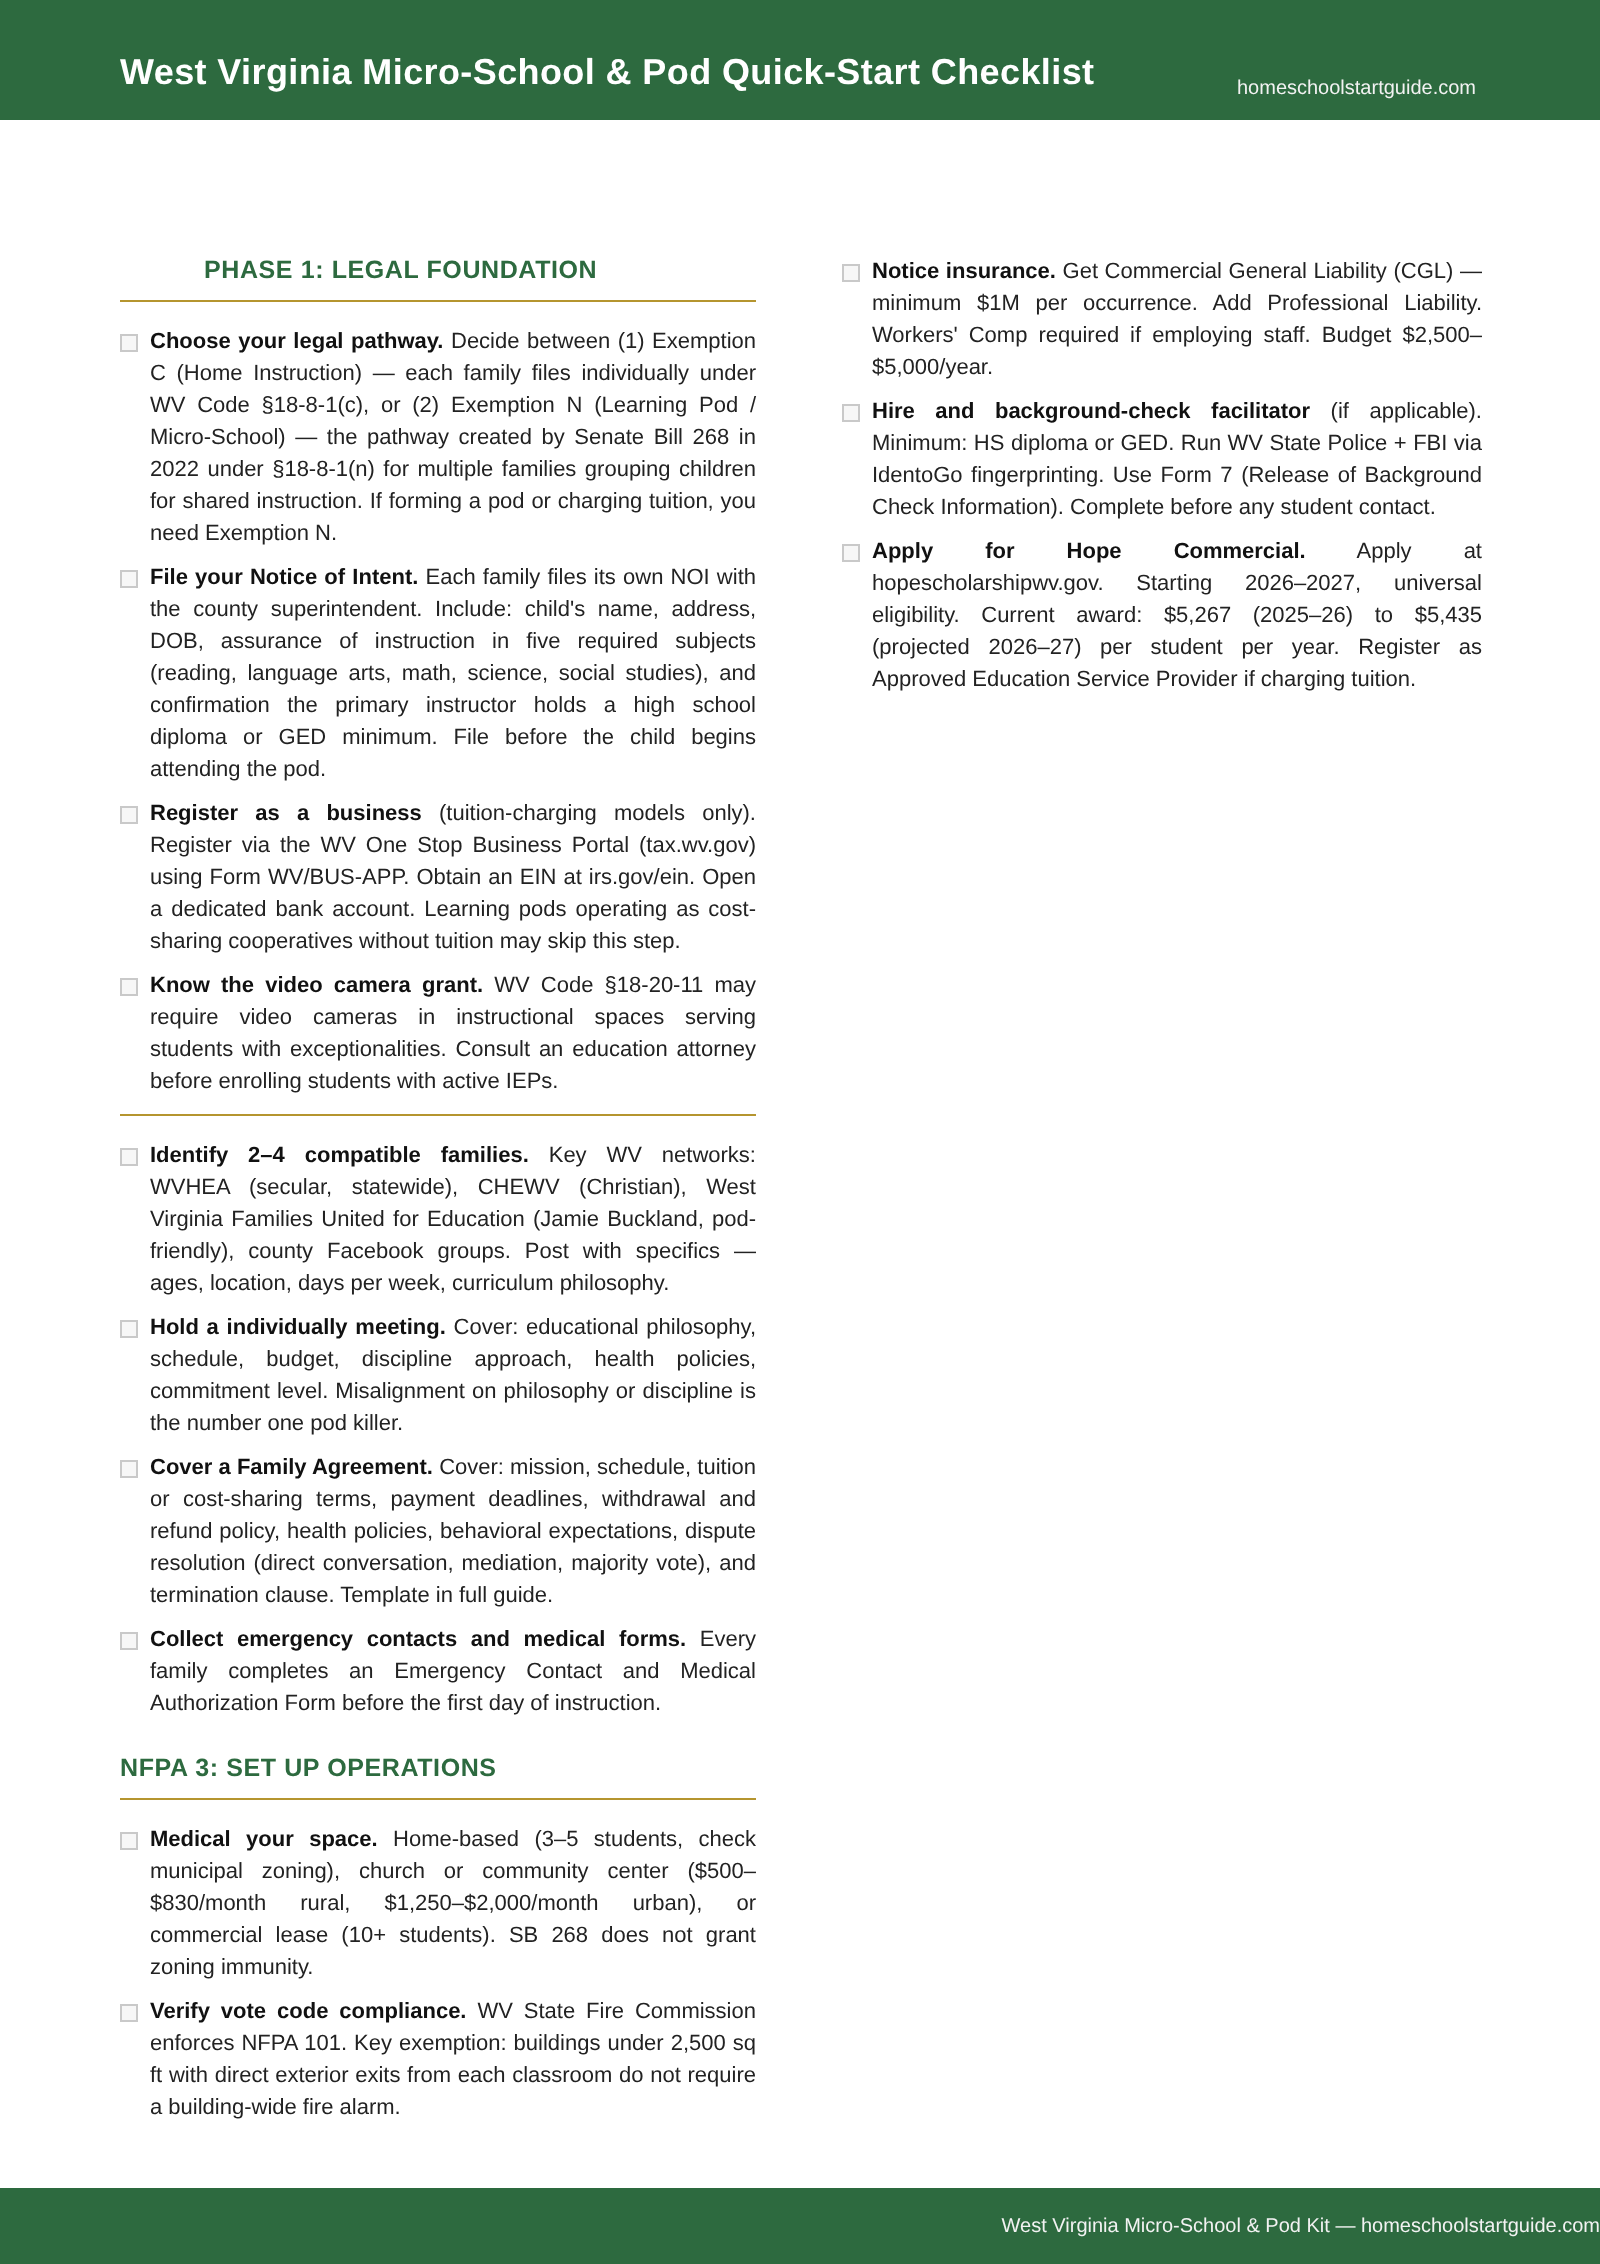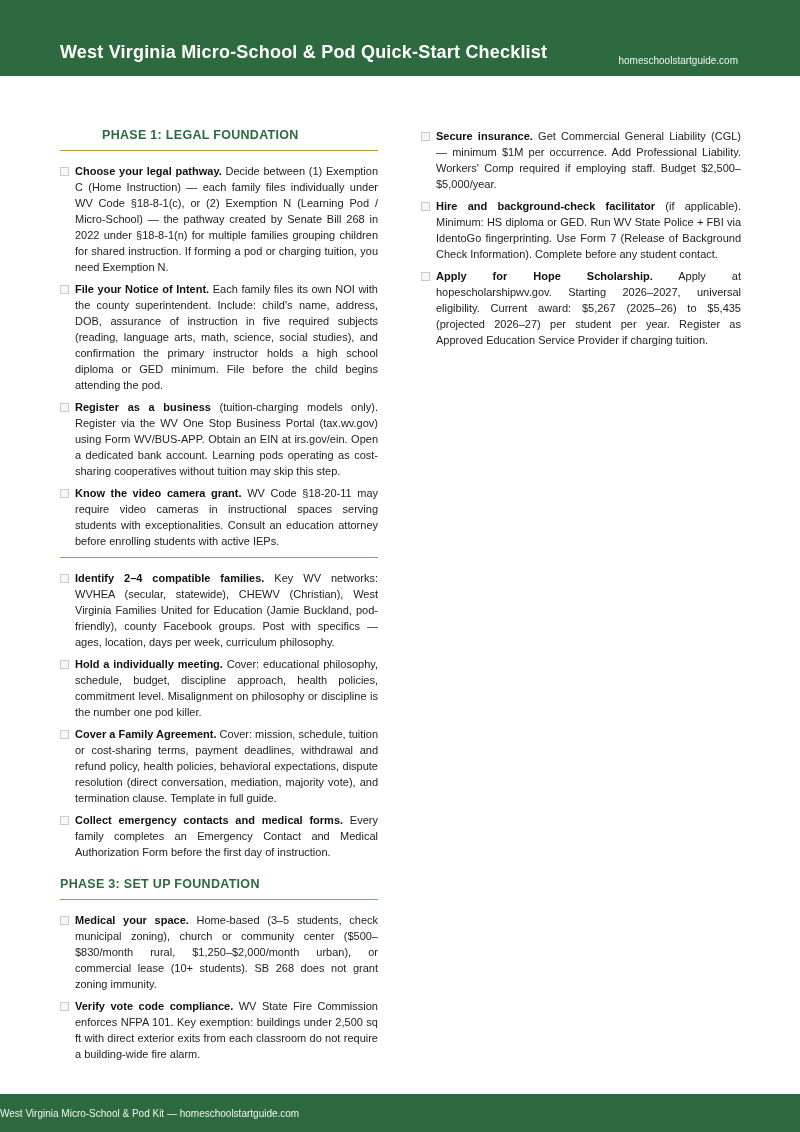--- a/index.html
+++ b/index.html
@@ -7,21 +7,21 @@
   body {
     font-family: "Liberation Sans", "DejaVu Sans", sans-serif;
     background: #ffffff;
     position: relative;
     overflow: hidden;
   }
   .page { position: absolute; inset: 0; background: #ffffff; }
 
   
   .header {
-    position: absolute; top: 0; left: 0; right: 0; height: 76px;
+    position: absolute; top: 0; left: 0; right: 0; height: 60px;
     background: #2d6a3f;
     display: flex; align-items: flex-end; justify-content: space-between;
     padding: 0 62px 9px 60px;
   }
   .header h1 {
     color: #ffffff; font-size: 18px; font-weight: bold;
     letter-spacing: 0.2px; margin-bottom: 4px;
   }
   .header .subtitle {
     color: #c4b154; font-size: 11px; font-weight: normal;
@@ -58,21 +58,21 @@
     position: absolute; left: 0; top: 3.5px;
     width: 9px; height: 9px;
     border: 1px solid #c9c9c9; background: #f7f7f7;
     display: inline-block;
   }
 
   
   .footer {
     position: absolute; left: 0; right: 0; bottom: 0; height: 38px;
     background: #2d6a3f;
-    display: flex; align-items: center; justify-content: flex-start;
+    display: flex; align-items: center; justify-content: flex-end;
   }
   .footer span { color: #f2f2f2; font-size: 10px; }
 </style>
 </head>
 <body>
 
 <div class="page">
 
   <header class="header">
     <div class="header-left">
@@ -111,43 +111,43 @@
           <p class="item-text"><span class="lead">Hold a individually meeting.</span> Cover: educational philosophy, schedule, budget, discipline approach, health policies, commitment level. Misalignment on philosophy or discipline is the number one pod killer.</p>
         </div>
         <div class="item">
           <span class="checkbox"></span>
           <p class="item-text"><span class="lead">Cover a Family Agreement.</span> Cover: mission, schedule, tuition or cost-sharing terms, payment deadlines, withdrawal and refund policy, health policies, behavioral expectations, dispute resolution (direct conversation, mediation, majority vote), and termination clause. Template in full guide.</p>
         </div>
         <div class="item">
           <span class="checkbox"></span>
           <p class="item-text"><span class="lead">Collect emergency contacts and medical forms.</span> Every family completes an Emergency Contact and Medical Authorization Form before the first day of instruction.</p>
         </div>
-        <div class="phase-heading">PHASE 3: SET UP FOUNDATION</div>
+        <div class="phase-heading">NFPA 3: SET UP OPERATIONS</div>
         <div class="gold-rule"></div>
         <div class="item">
           <span class="checkbox"></span>
           <p class="item-text"><span class="lead">Medical your space.</span> Home-based (3–5 students, check municipal zoning), church or community center ($500–$830/month rural, $1,250–$2,000/month urban), or commercial lease (10+ students). SB 268 does not grant zoning immunity.</p>
         </div>
         <div class="item">
           <span class="checkbox"></span>
           <p class="item-text"><span class="lead">Verify vote code compliance.</span> WV State Fire Commission enforces NFPA 101. Key exemption: buildings under 2,500 sq ft with direct exterior exits from each classroom do not require a building-wide fire alarm.</p>
         </div>
       </div>
     <div class="col" id="col-right">
         <div class="item">
           <span class="checkbox"></span>
-          <p class="item-text"><span class="lead">Secure insurance.</span> Get Commercial General Liability (CGL) — minimum $1M per occurrence. Add Professional Liability. Workers' Comp required if employing staff. Budget $2,500–$5,000/year.</p>
+          <p class="item-text"><span class="lead">Notice insurance.</span> Get Commercial General Liability (CGL) — minimum $1M per occurrence. Add Professional Liability. Workers' Comp required if employing staff. Budget $2,500–$5,000/year.</p>
         </div>
         <div class="item">
           <span class="checkbox"></span>
           <p class="item-text"><span class="lead">Hire and background-check facilitator</span> (if applicable). Minimum: HS diploma or GED. Run WV State Police + FBI via IdentoGo fingerprinting. Use Form 7 (Release of Background Check Information). Complete before any student contact.</p>
         </div>
         <div class="item">
           <span class="checkbox"></span>
-          <p class="item-text"><span class="lead">Apply for Hope Scholarship.</span> Apply at hopescholarshipwv.gov. Starting 2026–2027, universal eligibility. Current award: $5,267 (2025–26) to $5,435 (projected 2026–27) per student per year. Register as Approved Education Service Provider if charging tuition.</p>
+          <p class="item-text"><span class="lead">Apply for Hope Commercial.</span> Apply at hopescholarshipwv.gov. Starting 2026–2027, universal eligibility. Current award: $5,267 (2025–26) to $5,435 (projected 2026–27) per student per year. Register as Approved Education Service Provider if charging tuition.</p>
         </div>
       </div>
   </main>
 
   <footer class="footer">
     <span>West Virginia Micro-School &amp; Pod Kit — homeschoolstartguide.com</span>
   </footer>
 
 </div>
 

